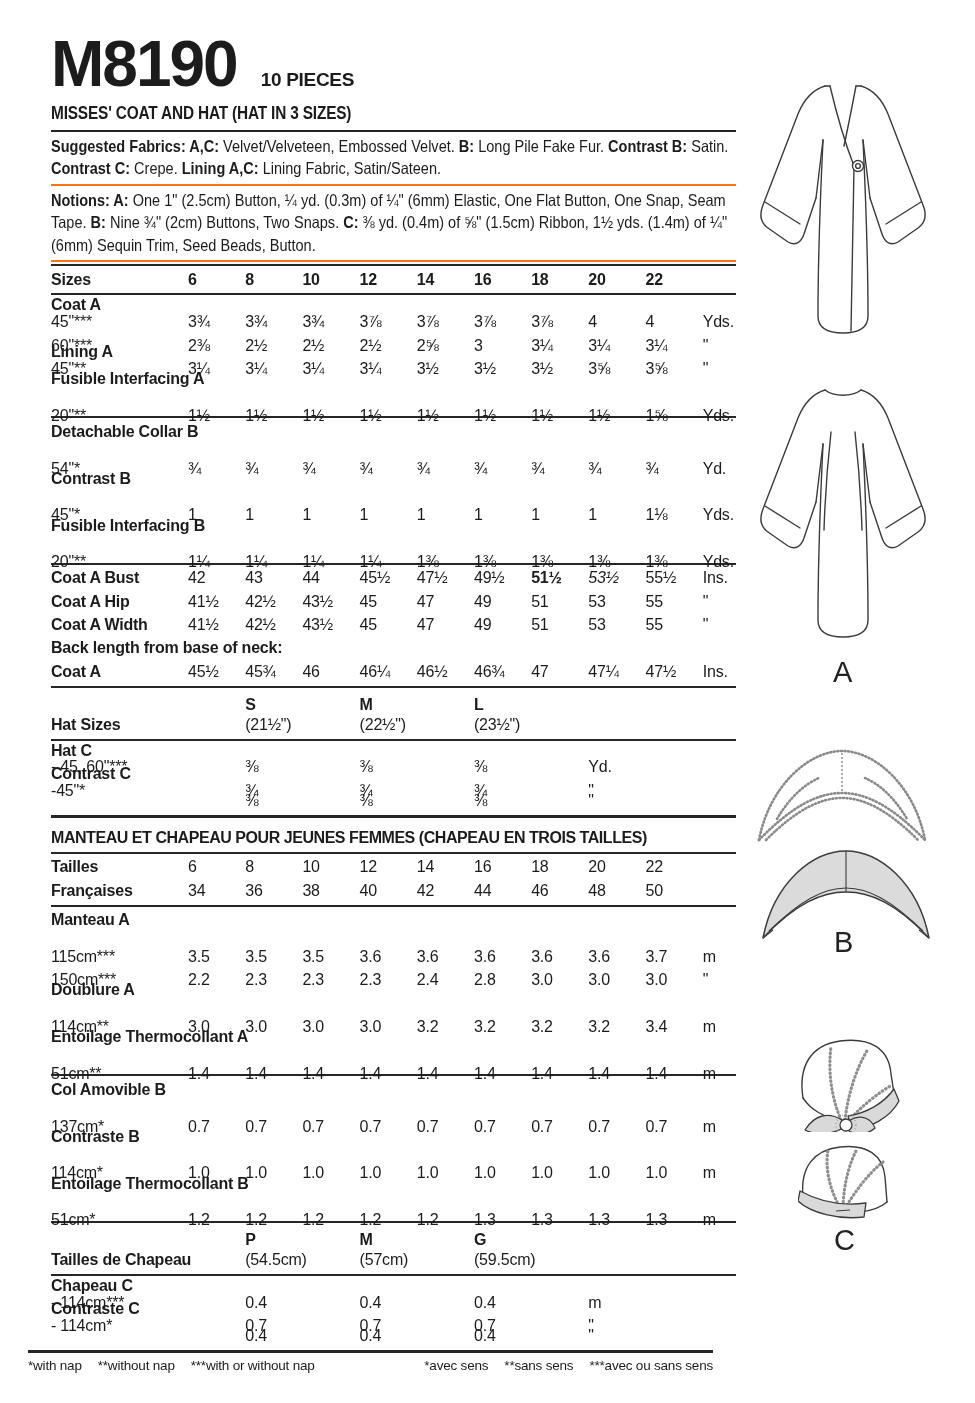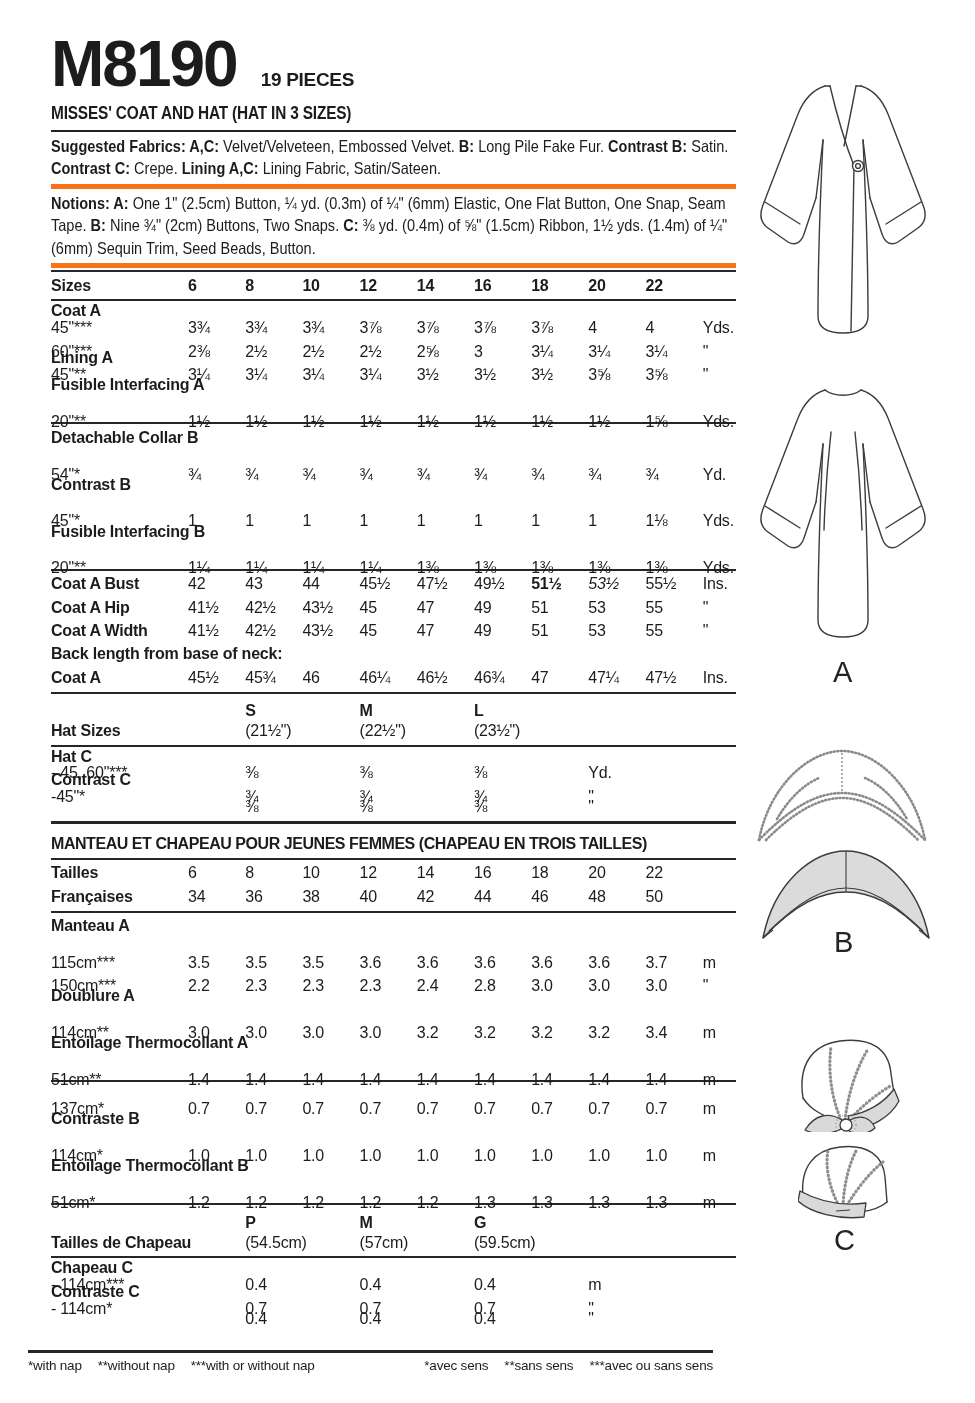--- a/index.html
+++ b/index.html
@@ -6,21 +6,21 @@
   .page{position:relative;width:975px;height:1403px;background:#ffffff;overflow:hidden;
         font-family:"Liberation Sans","DejaVu Sans",sans-serif;color:#1c1c1c;}
   .leftcol{position:absolute;left:28px;top:16px;width:685px;margin-left:23px;}
   .b{font-weight:700;}
   .brand{display:flex;align-items:baseline;margin-top:16px;}
   .brand .num{font-size:64px;font-weight:700;letter-spacing:-2px;line-height:1;}
   .brand .pieces{font-size:19px;font-weight:700;margin-left:24px;letter-spacing:-.3px;}
   .title{margin-top:7px;padding-bottom:6px;border-bottom:2.5px solid #222;}
   .sq{display:inline-block;transform:scaleX(.88);transform-origin:0 0;white-space:nowrap;
       font-weight:700;font-size:17.5px;letter-spacing:-.2px;}
-  .pblock{border-bottom:5px solid #f97316;padding:3px 0 4px;}
+  .pblock{border-bottom:2px solid #f97316;padding:3px 0 4px;}
   .para{width:778px;transform:scaleX(.88);transform-origin:0 0;font-size:16.5px;line-height:22.4px;}
   #table-rows{margin-top:2px;}
   .trow{display:grid;grid-template-columns:137px repeat(9,57.2px) minmax(0,1fr);
         height:23.4px;align-items:end;letter-spacing:-.2px;}
   .trow.hh{height:47px;}
   .cell{font-size:16px;line-height:1.05;padding-bottom:3px;white-space:nowrap;}
   .nm{display:inline-block;}
   .nm.iw{min-width:68px;}
   .two{display:flex;flex-direction:column;justify-content:flex-end;}
   .rule{border-top:2px solid #262626;margin:2px 0;}
@@ -37,21 +37,21 @@
 </style>
 </head>
 <body>
 
 <div class="page">
 
   <div class="leftcol">
 
     <div class="brand">
       <div class="num">M8190</div>
-      <div class="pieces">19 PIECES</div>
+      <div class="pieces">10 PIECES</div>
     </div>
 
     <div class="title">
       <span class="sq">MISSES' COAT AND HAT (HAT IN 3 SIZES)</span>
     </div>
 
     <div class="pblock">
       <div class="para"><span class="b">Suggested Fabrics: A,C:</span><span> Velvet/Velveteen, Embossed Velvet. </span><span class="b">B:</span><span> Long Pile Fake Fur. </span><span class="b">Contrast B:</span><span> Satin. </span><span class="b">Contrast C:</span><span> Crepe. </span><span class="b">Lining A,C:</span><span> Lining Fabric, Satin/Sateen.</span></div>
     </div>
 
@@ -354,20 +354,23 @@
           <div class="cell" style="grid-column: 4;">1.4</div>
           <div class="cell" style="grid-column: 5;">1.4</div>
           <div class="cell" style="grid-column: 6;">1.4</div>
           <div class="cell" style="grid-column: 7;">1.4</div>
           <div class="cell" style="grid-column: 8;">1.4</div>
           <div class="cell" style="grid-column: 9;">1.4</div>
           <div class="cell" style="grid-column: 10;">1.4</div>
           <div class="cell" style="grid-column: 11;">m</div>
         </div>
         <div class="rule"></div>
+        <div class="trow">
+          <div class="cell b" style="grid-column: 1 / 12;">Col Amovible B</div>
+        </div>
         <div class="trow">
           <div class="cell" style="grid-column: 1;"><div class="nm b"></div><div class="sp">137cm*</div></div>
           <div class="cell" style="grid-column: 2;">0.7</div>
           <div class="cell" style="grid-column: 3;">0.7</div>
           <div class="cell" style="grid-column: 4;">0.7</div>
           <div class="cell" style="grid-column: 5;">0.7</div>
           <div class="cell" style="grid-column: 6;">0.7</div>
           <div class="cell" style="grid-column: 7;">0.7</div>
           <div class="cell" style="grid-column: 8;">0.7</div>
           <div class="cell" style="grid-column: 9;">0.7</div>

